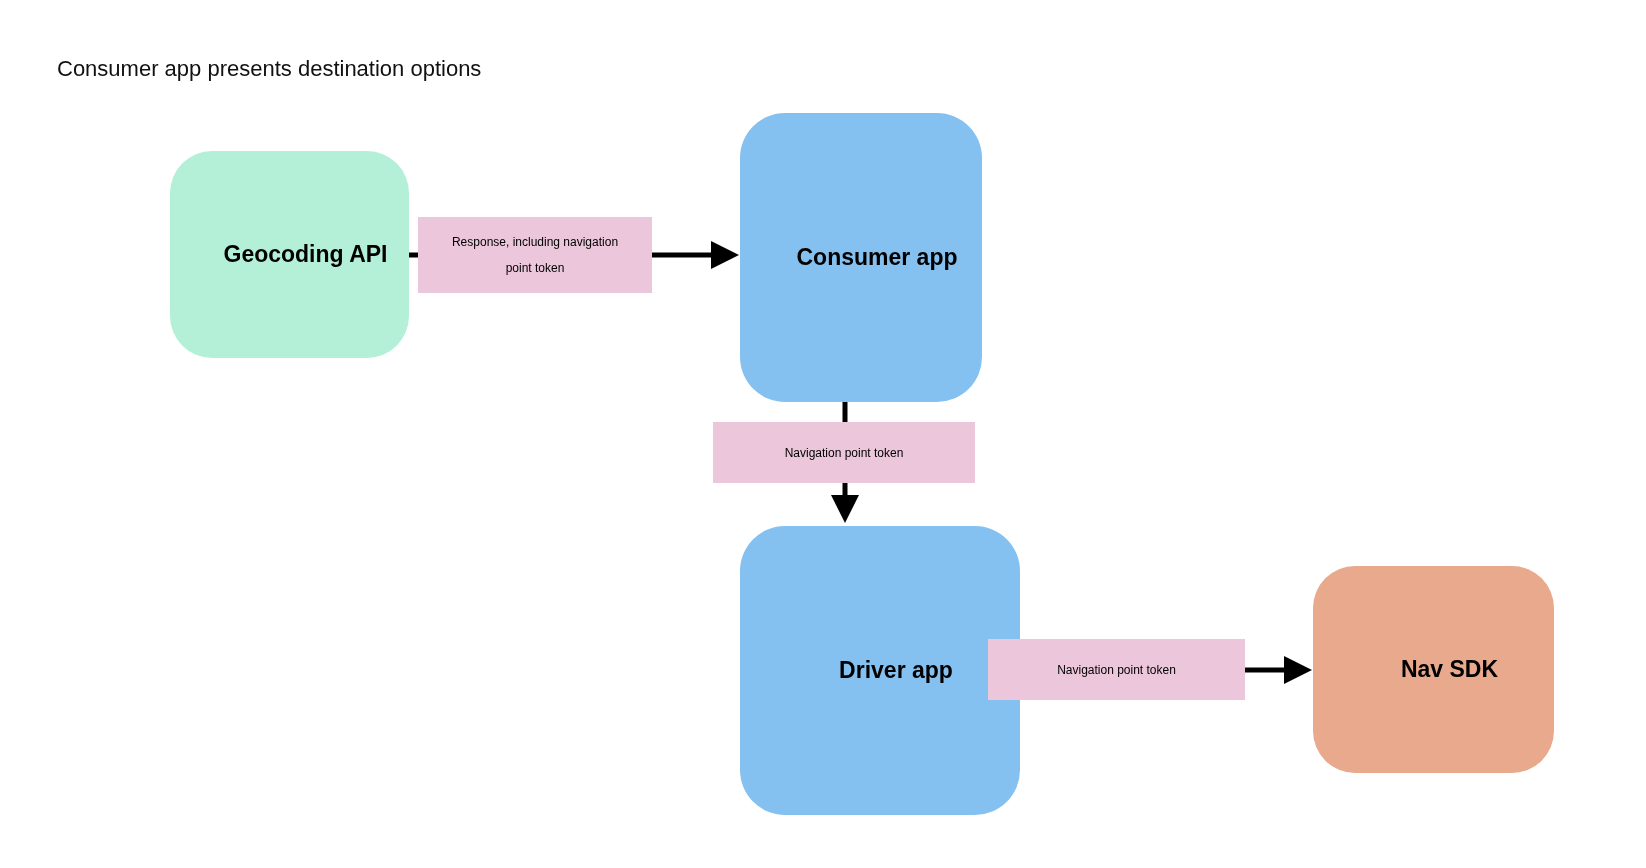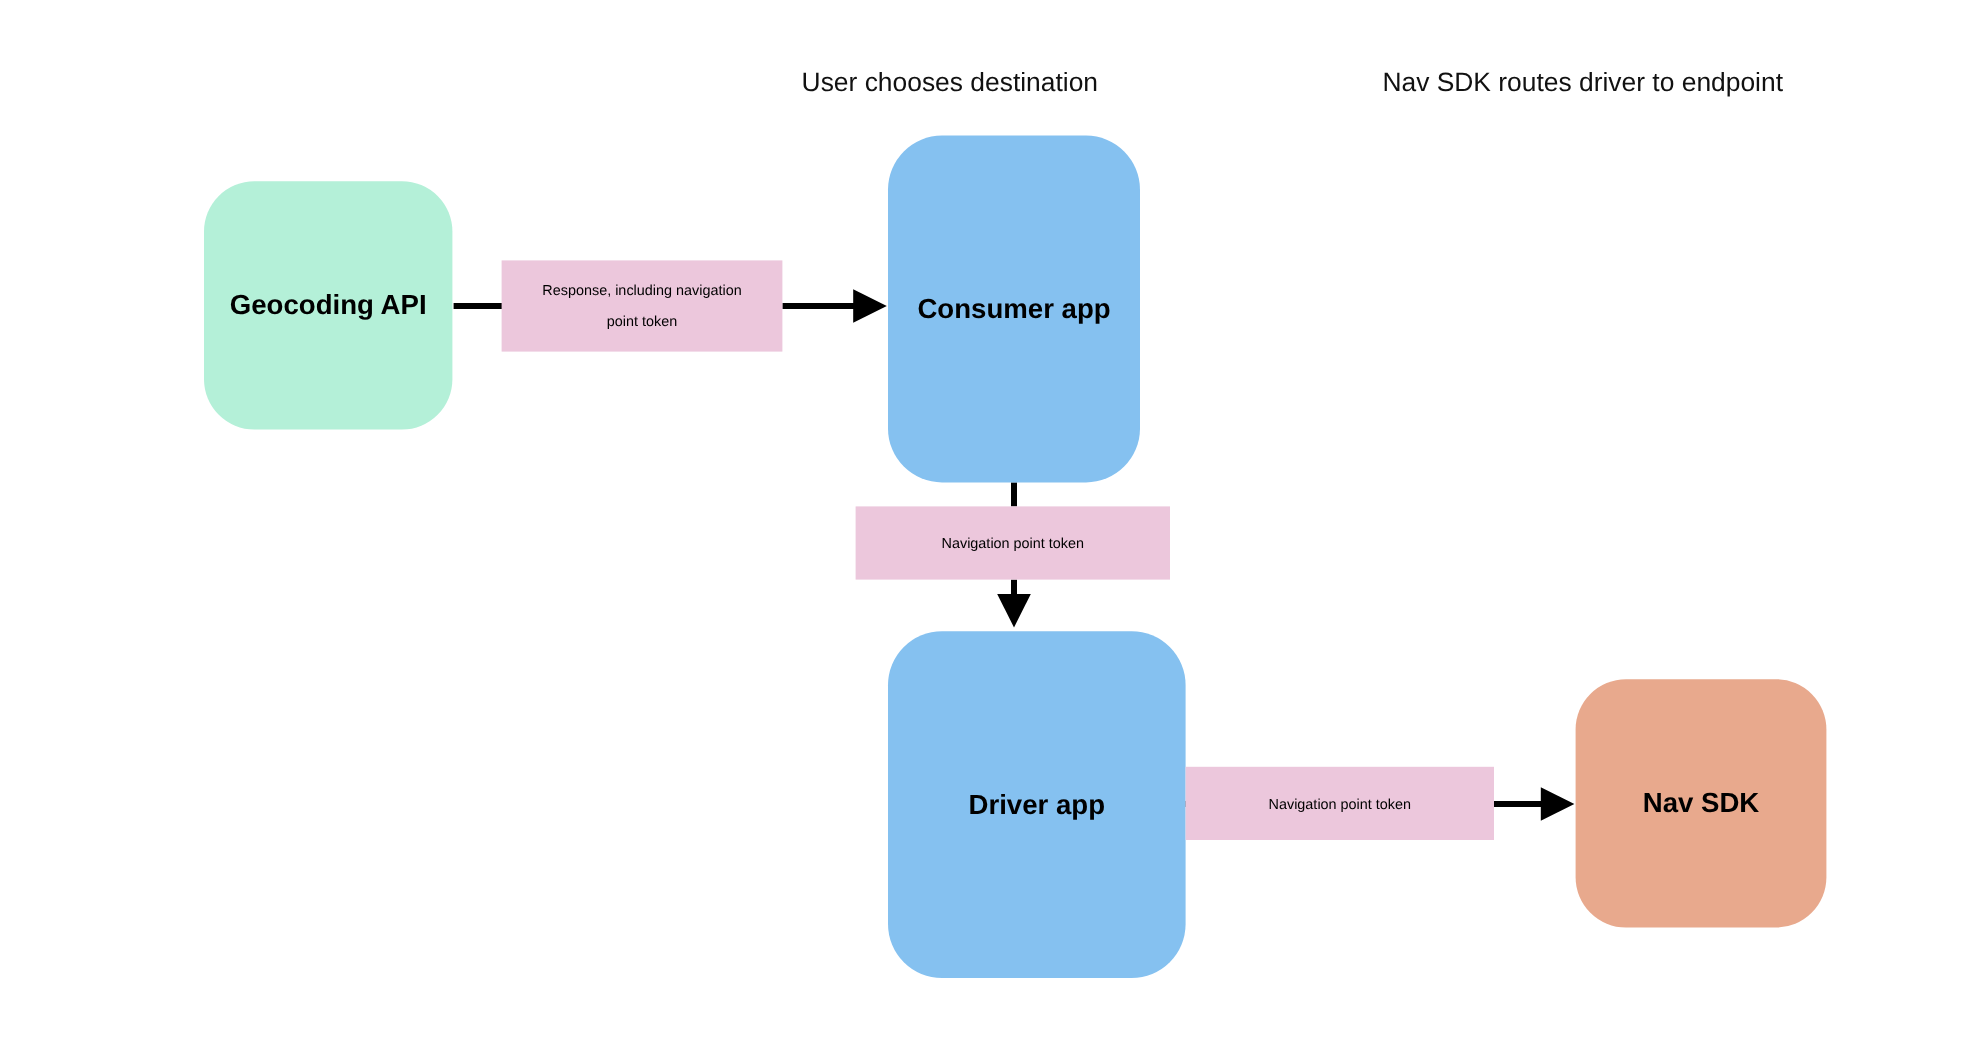--- a/index.html
+++ b/index.html
@@ -29,20 +29,21 @@
 
   .node {
     position: absolute;
     display: flex;
     align-items: center;
     justify-content: center;
     font-size: 23px;
     font-weight: 700;
     color: #000000;
     text-align: center;
+    padding-left: 32px;
   }
   #node-geocoding {
     left: 170px; top: 151px;
     width: 207px; height: 207px;
     background: #b4f0d8;
     border-radius: 42px;
   }
   #node-consumer {
     left: 740px; top: 113px;
     width: 210px; height: 289px;
@@ -94,22 +95,21 @@
     width: 1646px;
     height: 868px;
     pointer-events: none;
   }
 </style>
 </head>
 <body>
 
 <div class="canvas">
 
-  <div class="col-header" id="header-2">User chooses destination</div>
-  <div class="col-header" id="header-3">Nav SDK routes driver to endpoint</div>
+  <div class="col-header" id="header-1">Consumer app presents destination options</div>
 
   <svg class="edges-layer" viewBox="0 0 1646 868" xmlns="http://www.w3.org/2000/svg">
     <g stroke="#000000" stroke-width="5" fill="#000000">
       <line x1="378" y1="255" x2="419" y2="255"></line>
       <line x1="652" y1="255" x2="713" y2="255"></line>
       <polygon points="739,255 711,241 711,269" stroke="none"></polygon>
     </g>
     <g stroke="#000000" stroke-width="5" fill="#000000">
       <line x1="845" y1="402" x2="845" y2="422"></line>
       <line x1="845" y1="483" x2="845" y2="497"></line>

